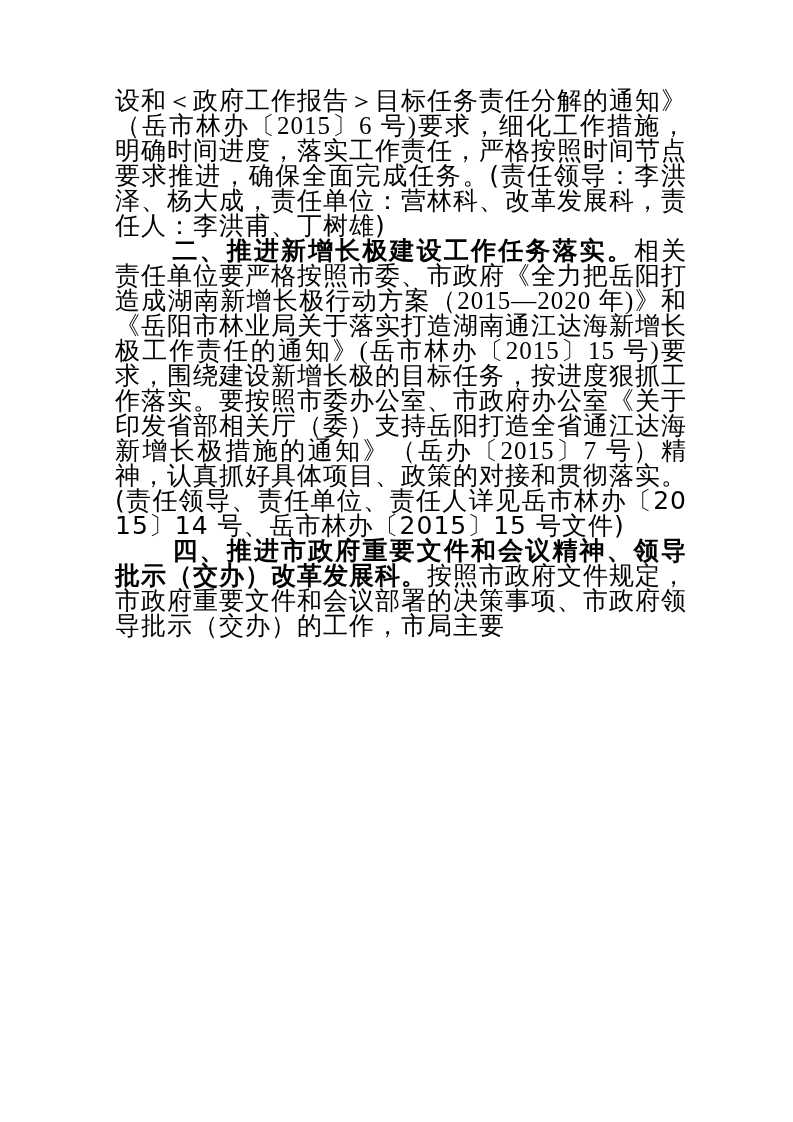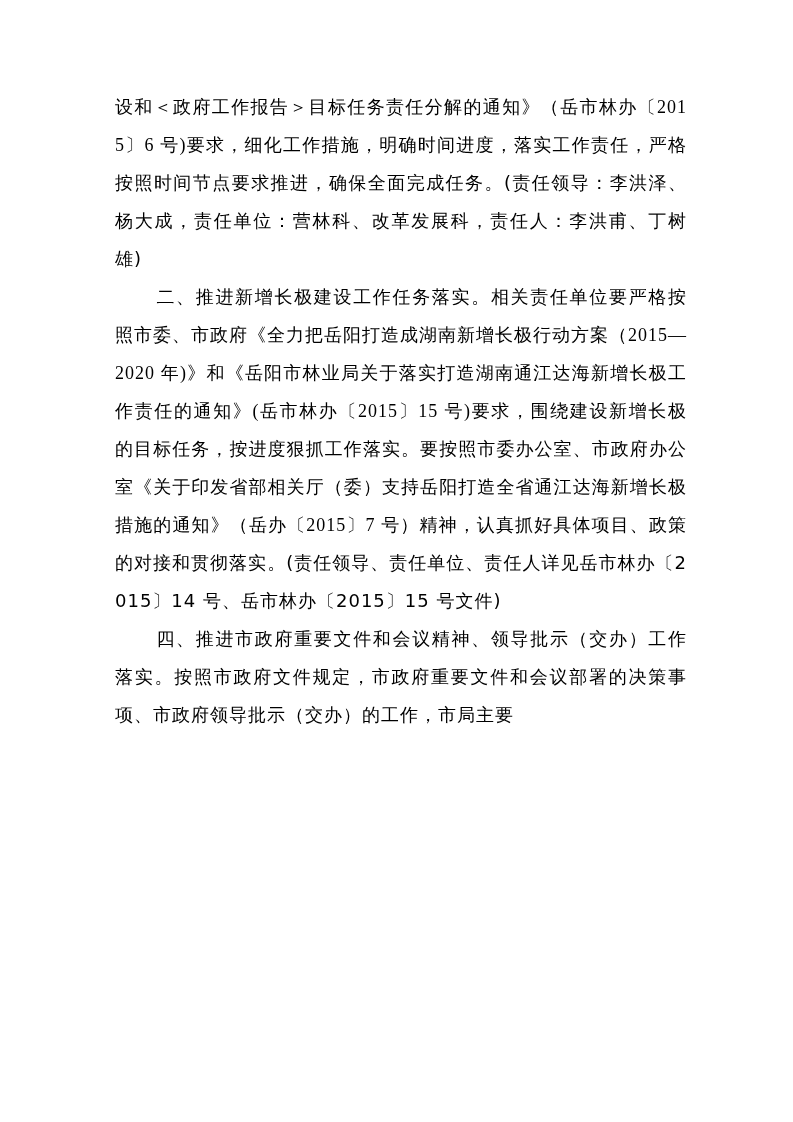--- a/index.html
+++ b/index.html
@@ -12,48 +12,48 @@
     width: 793px;
     height: 1122px;
     background: #ffffff;
     overflow: hidden;
     box-sizing: border-box;
     padding: 88px 108px 0 115px;
     color: #000000;
   }
   .doc-body {
     width: 572px;
-    font-size: 18px;
-    line-height: 38px;
+    font-size: 25px;
+    line-height: 25px;
     text-align: justify;
     letter-spacing: 1px;
     word-break: break-all;
   }
   p.doc-para {
     margin: 0;
     padding: 0;
   }
   p.doc-para.indent {
     text-indent: 2.3em;
   }
   .run-body {
     font-family: "Liberation Serif", "DejaVu Serif", serif;
     font-weight: normal;
   }
   .run-heading {
     font-family: "DejaVu Sans", "Liberation Sans", sans-serif;
-    font-weight: normal;
+    font-weight: bold;
   }
   .run-note {
     font-family: "DejaVu Sans", "Liberation Sans", sans-serif;
     font-weight: normal;
   }
 </style>
 </head>
 <body>
 
 <div class="page">
   <div class="doc-body">
       <p class="doc-para"><span class="run-body">设和＜政府工作报告＞目标任务责任分解的通知》（岳市林办〔2015〕6 号)要求，细化工作措施，明确时间进度，落实工作责任，严格按照时间节点要求推进，确保全面完成任务。</span><span class="run-note">(责任领导：李洪泽、杨大成，责任单位：营林科、改革发展科，责任人：李洪甫、丁树雄)</span></p>
       <p class="doc-para indent"><span class="run-heading">二、推进新增长极建设工作任务落实。</span><span class="run-body">相关责任单位要严格按照市委、市政府《全力把岳阳打造成湖南新增长极行动方案（2015—2020 年)》和《岳阳市林业局关于落实打造湖南通江达海新增长极工作责任的通知》(岳市林办〔2015〕15 号)要求，围绕建设新增长极的目标任务，按进度狠抓工作落实。要按照市委办公室、市政府办公室《关于印发省部相关厅（委）支持岳阳打造全省通江达海新增长极措施的通知》（岳办〔2015〕7 号）精神，认真抓好具体项目、政策的对接和贯彻落实。</span><span class="run-note">(责任领导、责任单位、责任人详见岳市林办〔2015〕14 号、岳市林办〔2015〕15 号文件)</span></p>
-      <p class="doc-para indent"><span class="run-heading">四、推进市政府重要文件和会议精神、领导批示（交办）工作落实。</span><span class="run-body">按照市政府文件规定，市政府重要文件和会议部署的决策事项、市政府领导批示（交办）的工作，市局主要</span></p>
+      <p class="doc-para indent"><span class="run-heading">四、推进市政府重要文件和会议精神、领导批示（交办）改革发展科。</span><span class="run-body">按照市政府文件规定，市政府重要文件和会议部署的决策事项、市政府领导批示（交办）的工作，市局主要</span></p>
     </div>
 </div>
 
 </body></html>

